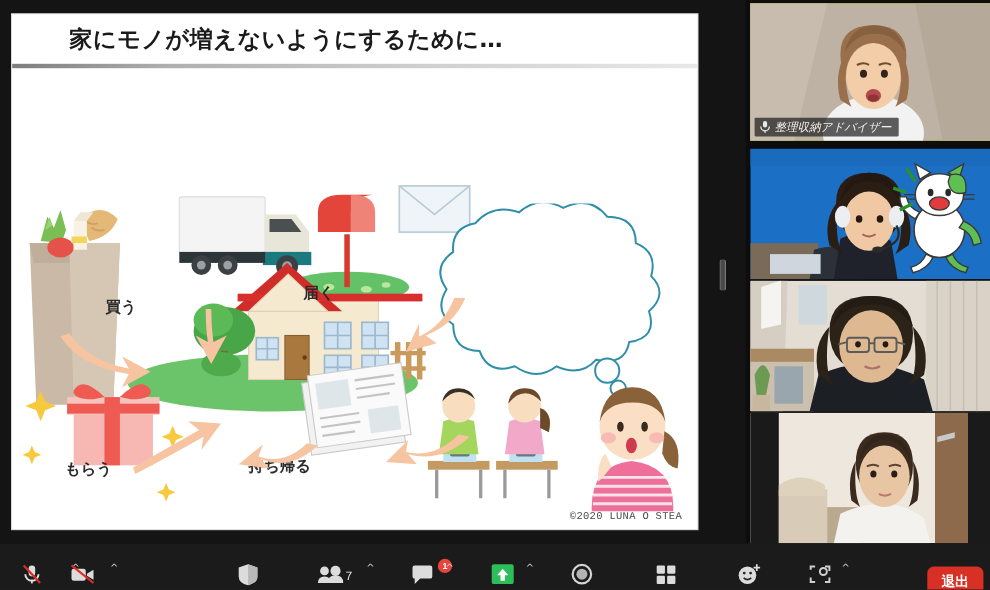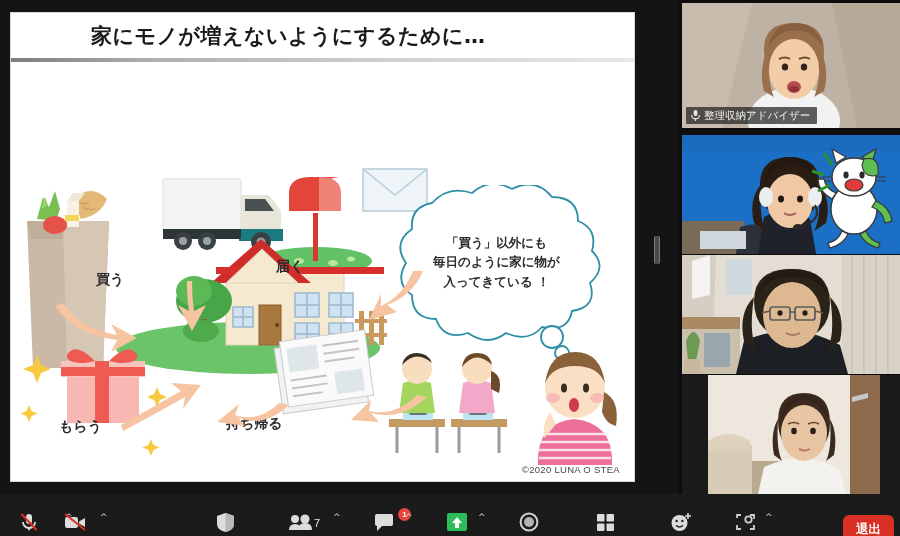--- a/index.html
+++ b/index.html
@@ -17,21 +17,21 @@
     background:#141414;
   }
   #slide{
     position:absolute; left:11px; top:13px; width:623px; height:468px;
     background:#ffffff;
     box-shadow:0 0 0 1px #d8d8d8;
     overflow:hidden;
   }
   #slide-title{
     position:absolute; left:0; top:0; width:100%; height:46px;
-    display:flex; align-items:center; padding-left:80px;
+    display:flex; align-items:center; padding-left:52px;
     font-size:21px; font-weight:bold; color:#1a1a1a;
     letter-spacing:.5px;
     background:#ffffff;
     font-family:"DejaVu Sans",sans-serif;
   }
   #title-rule{
     position:absolute; left:0; top:45px; width:100%; height:4px;
     background:linear-gradient(90deg,#7d7d7d 0%,#aeaeae 22%,#cfcfcf 60%,#e8e8e8 100%);
   }
   #question-box{
@@ -48,21 +48,21 @@
     font-family:"DejaVu Sans",sans-serif; white-space:nowrap;
   }
   #cap-kau{ left:85px; top:258px; }
   #cap-todoku{ left:220px; top:245px;margin-left:45px; }
   #cap-morau{ left:48px; top:405px; }
   #cap-mochikaeru{ left:215px; top:402px; }
 
   #copyright{
     position:absolute; right:14px; bottom:6px;
     font-size:9.5px; color:#4a4a4a; letter-spacing:.3px;
-    font-family:Liberation Sans, sans-serif;
+    font-family:Liberation Mono, monospace;
   }
 
   
   #bubble{ position:absolute; left:355px; top:172px; width:258px; height:185px; }
   #bubble-text{
     position:absolute; left:28px; top:48px; width:205px;
     text-align:center; font-size:12.5px; font-weight:bold;
     line-height:1.55; color:#2b2b2b;
     font-family:"DejaVu Sans",sans-serif;
     white-space:pre-line;
@@ -70,21 +70,21 @@
 
   
   #share-handle{
     position:absolute; left:654px; top:236px; width:6px; height:28px;
     background:#4a4a4a; border-radius:2px;
     border-left:1px solid #7a7a7a; border-right:1px solid #7a7a7a;
   }
 
   
   #filmstrip{
-    position:absolute; left:682px; top:0; width:218px; height:500px;
+    position:absolute; left:682px; top:0; width:218px; height:500px;font-style:italic;
   }
   .tile{
     position:absolute; left:0; width:218px; height:119px;
     background:#000; overflow:hidden;
   }
   .tile .vid{ position:absolute; inset:0; overflow:hidden; }
   .tile.active{ box-shadow:inset 0 0 0 3px #cfe04a; }
   #tile-0{ top:3px; height:125px; }
   #tile-1{ top:135px; }
   #tile-2{ top:255px; }
@@ -280,23 +280,20 @@
           <g fill="#ffffff" stroke="#2f8fa8" stroke-width="1.8">
             <path d="M66 18 q16 -18 40 -10 q18 -16 40 -4 q24 -12 40 8 q26 0 26 24
                      q20 8 14 30 q16 16 -2 32 q8 24 -18 28 q-4 22 -30 16 q-14 16 -36 6
                      q-18 14 -38 0 q-24 8 -32 -14 q-24 0 -24 -24 q-18 -12 -6 -32
                      q-14 -20 6 -34 q-2 -22 20 -26 Z"></path>
             <circle cx="186" cy="152" r="11"></circle>
             <circle cx="196" cy="168" r="7"></circle>
             <circle cx="201" cy="179" r="4.5"></circle>
           </g>
         </svg>
-        <div id="bubble-text">「買う」以外にも
-毎日のように家に物が
-入ってきている ！</div>
       </div>
 
       <svg width="110" height="135" viewBox="0 0 110 135" style="position:absolute;right:4px;bottom:16px">
         <path d="M18 135 q-2 -42 36 -46 q40 4 38 46 Z" fill="#ef6f9b"></path>
         <g stroke="#f7f7f7" stroke-width="2.6" opacity=".85">
           <path d="M20 104 h70 M19 112 h72 M19 120 h72 M19 128 h72"></path>
         </g>
         <circle cx="55" cy="58" r="30" fill="#fbdfc4"></circle>
         <path d="M25 54 q4 -32 30 -32 q26 0 30 32 q-6 -18 -30 -18 q-24 0 -30 18 Z" fill="#8a6239"></path>
         <path d="M84 62 q16 8 12 34 q-10 -2 -14 -14 Z" fill="#8a6239"></path>

